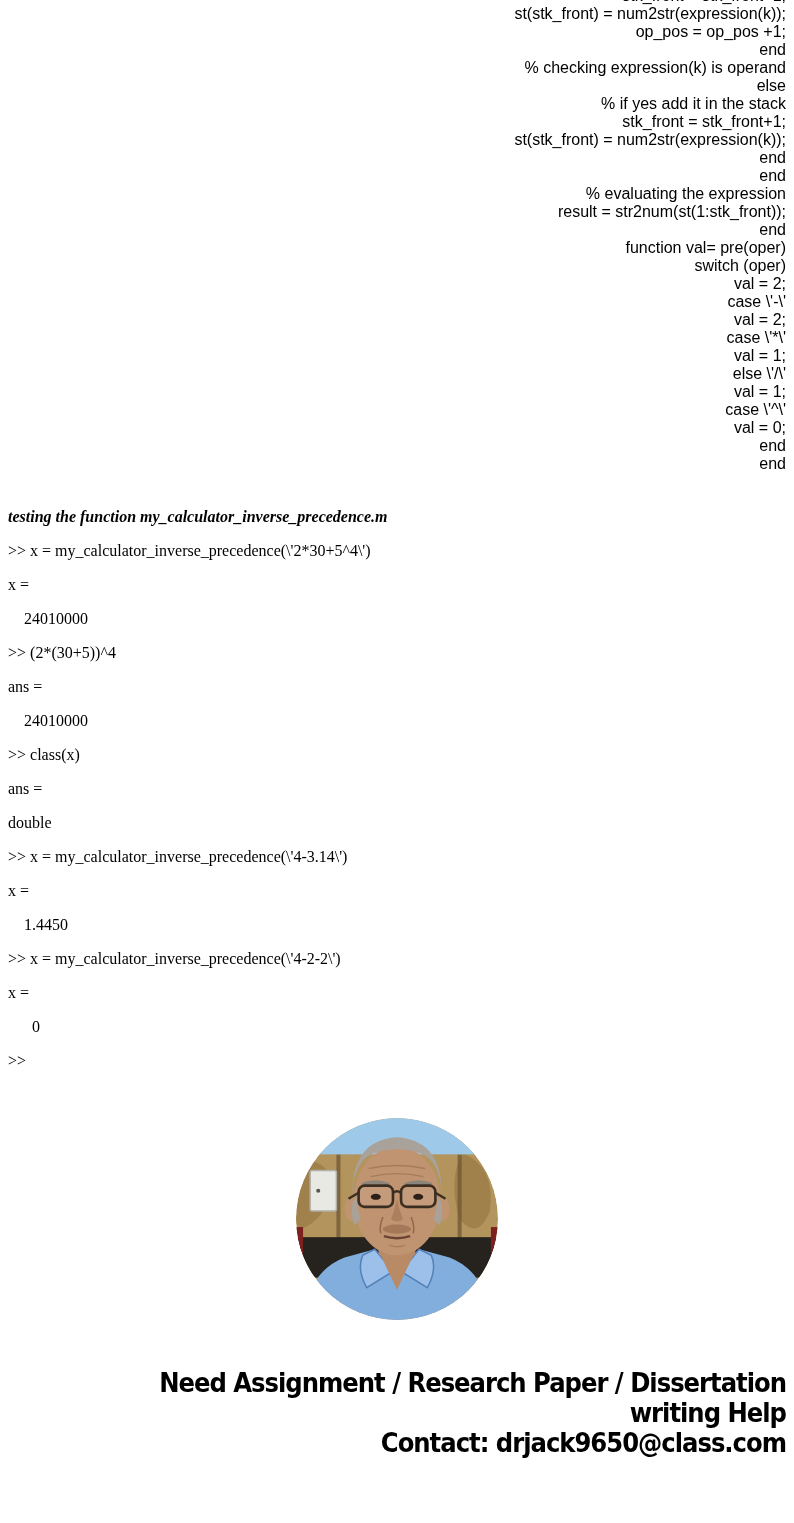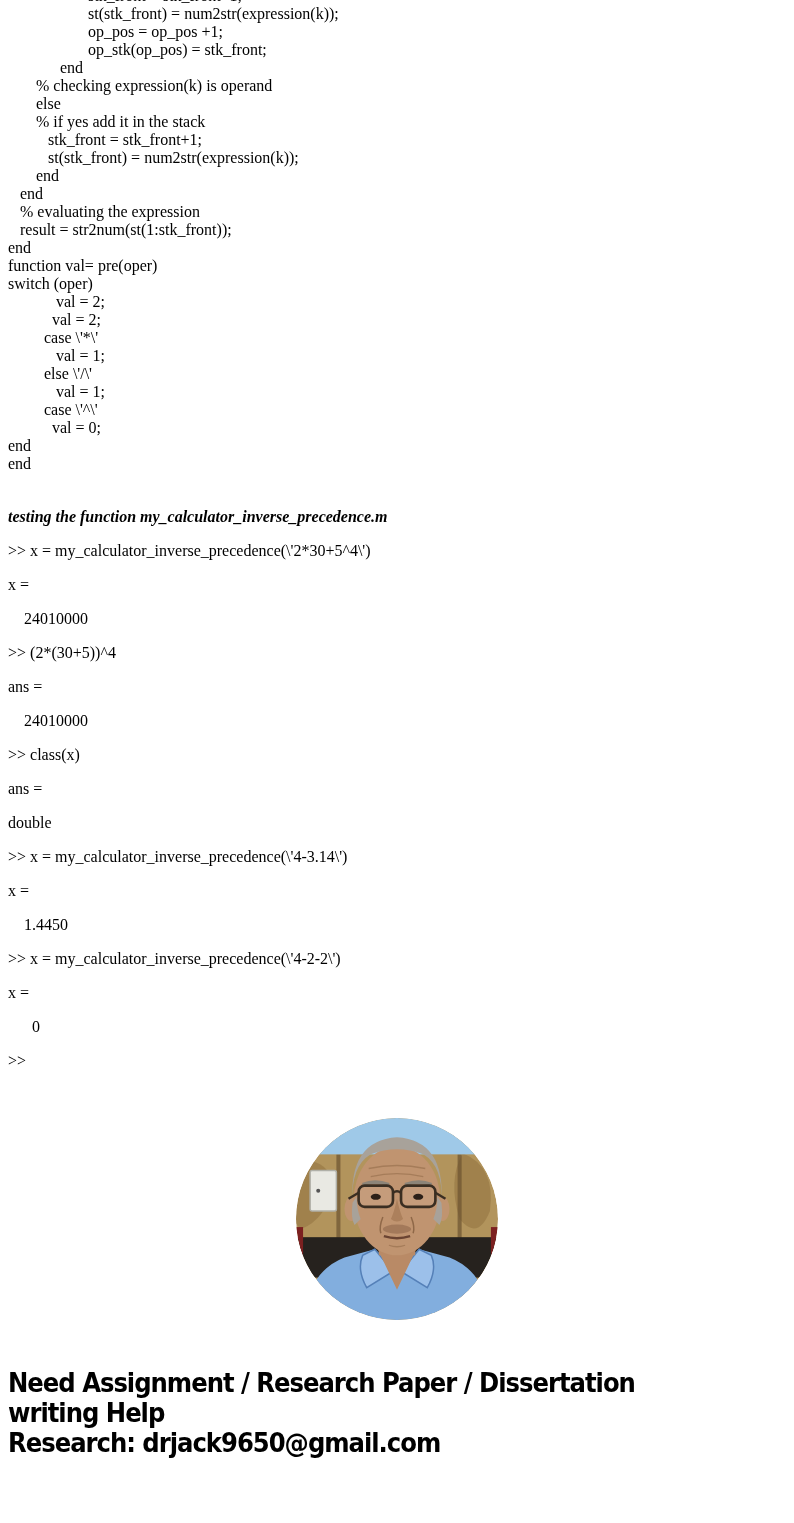--- a/index.html
+++ b/index.html
@@ -12,21 +12,22 @@
     font-family: "Liberation Serif", serif;
     font-size: 16px;
     overflow: hidden;
   }
   .page { padding: 0 8px; }
   .code-block { margin-top: -13px; }
   .code-line {
     white-space: pre;
     line-height: 18px;
     min-height: 18px;
-    font-family: Liberation Serif, serif;
+    font-family: Liberation Sans, sans-serif;
+    text-align: right;
   }
   .testing-heading {
     font-weight: bold;
     font-style: italic;
     line-height: 18px;
     margin-top: 35px;
     margin-bottom: 16px;
   }
   .console-line {
     white-space: pre;
@@ -41,54 +42,54 @@
   }
   .avatar {
     width: 202px;
     height: 202px;
     border-radius: 50%;
     overflow: hidden;
     display: block;
   }
   .footer {
     margin-top: 48px;
-    text-align: left;
+    text-align: right;
     font-family: "DejaVu Sans", sans-serif;
     font-weight: bold;
     font-stretch: condensed;
     font-size: 27px;
     line-height: 30px;
     letter-spacing: -1px;
     color: #000000;
   }
 </style>
 </head>
 <body>
 
 <div class="page">
 
   <div class="code-block">
       <div class="code-line">                    stk_front = stk_front+1;</div>
       <div class="code-line">                    st(stk_front) = num2str(expression(k));</div>
       <div class="code-line">                    op_pos = op_pos +1;</div>
-      <div class="code-line">                    op_stk(op_pos) = stk_front;</div>
       <div class="code-line">             end</div>
       <div class="code-line">       % checking expression(k) is operand</div>
       <div class="code-line">       else</div>
       <div class="code-line">       % if yes add it in the stack</div>
       <div class="code-line">          stk_front = stk_front+1;</div>
       <div class="code-line">          st(stk_front) = num2str(expression(k));</div>
       <div class="code-line">       end</div>
       <div class="code-line">   end</div>
       <div class="code-line">   % evaluating the expression</div>
       <div class="code-line">   result = str2num(st(1:stk_front));</div>
       <div class="code-line">end</div>
       <div class="code-line">function val= pre(oper)</div>
       <div class="code-line">switch (oper)</div>
       <div class="code-line">            val = 2;</div>
+      <div class="code-line">         case \'-\'</div>
       <div class="code-line">           val = 2;</div>
       <div class="code-line">         case \'*\'</div>
       <div class="code-line">            val = 1;</div>
       <div class="code-line">         else \'/\'</div>
       <div class="code-line">            val = 1;</div>
       <div class="code-line">         case \'^\'</div>
       <div class="code-line">           val = 0;</div>
       <div class="code-line">end</div>
       <div class="code-line">end</div>
     </div>
@@ -186,16 +187,16 @@
 
         <path d="M87,117 Q100,121 113,117" stroke="#6b4432" stroke-width="2.4" fill="none"></path>
         <path d="M92,126 Q100,129 108,126" stroke="#9a7250" stroke-width="1.3" fill="none" opacity="0.7"></path>
       </g>
     </svg>
   </div>
 
   <div class="footer">
       <div class="footer-line">Need Assignment / Research Paper / Dissertation</div>
       <div class="footer-line">writing Help</div>
-      <div class="footer-line">Research: drjack9650@gmail.com</div>
+      <div class="footer-line">Contact: drjack9650@class.com</div>
     </div>
 
 </div>
 
 </body></html>

